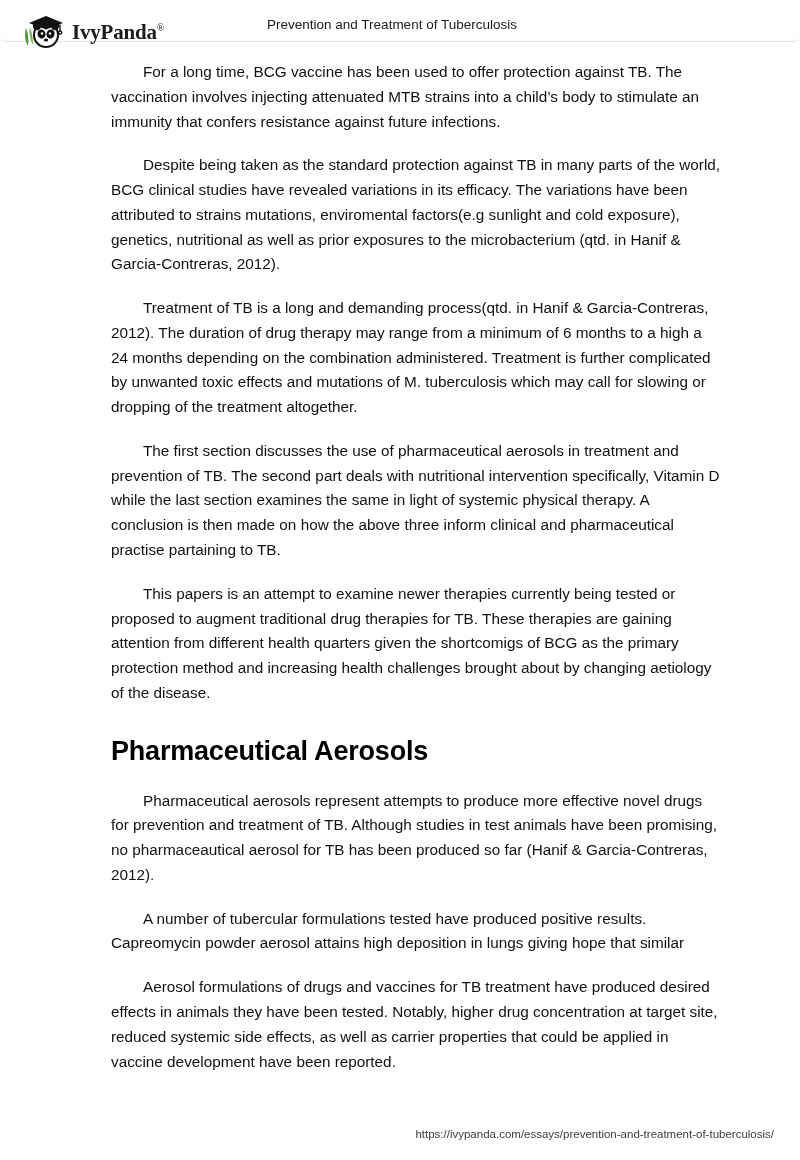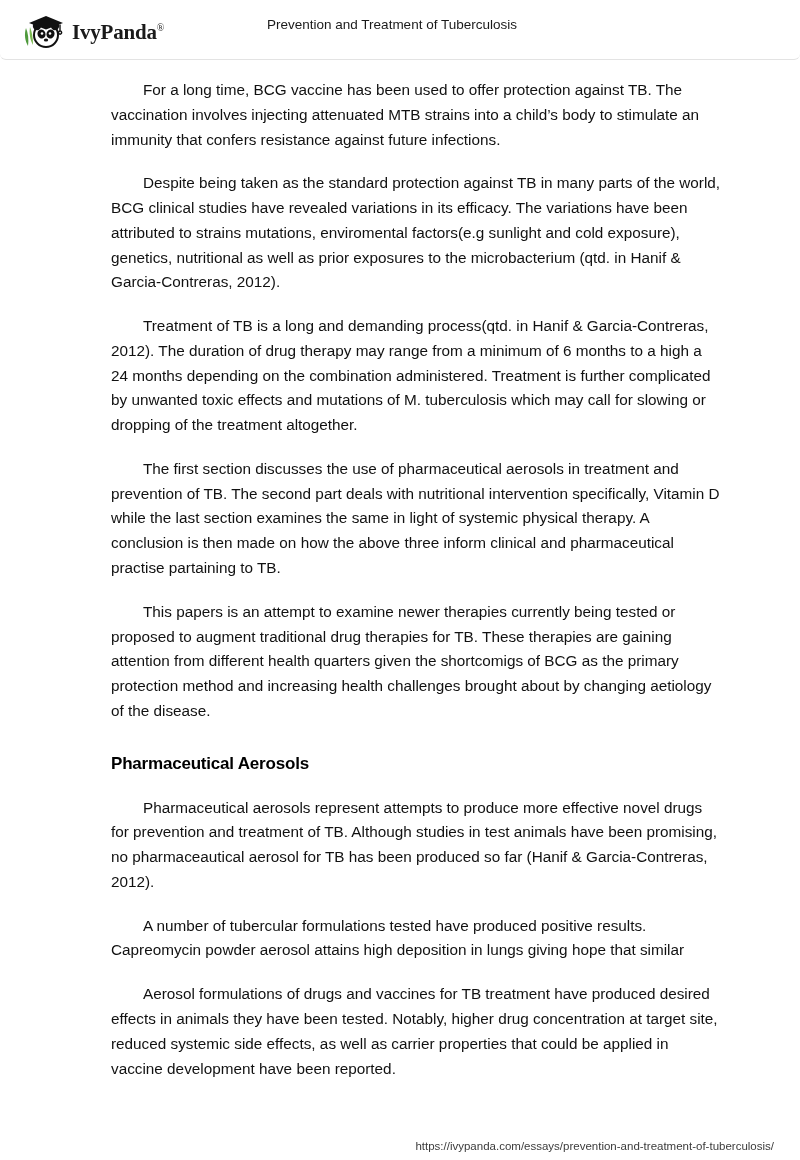--- a/index.html
+++ b/index.html
@@ -18,21 +18,21 @@
   .page {
     width: 800px;
     height: 1160px;
     position: relative;
     box-sizing: border-box;
   }
 
   
   .header {
     position: relative;
-    height: 60px;
+    height: 42px;
     border-bottom: 1px solid #e3e3e3;
     box-sizing: border-box;
     border-radius: 6px;
   }
   .brand {
     position: absolute;
     left: 22px;
     top: 14px;
     display: flex;
     align-items: center;
@@ -74,33 +74,33 @@
   }
   p.para {
     font-size: 15.3px;
     line-height: 1.62;
     margin: 0 0 19px 0;
     text-indent: 32px;
     color: #111111;
     text-align: left;
   }
   h2.section-heading {
-    font-size: 17px;
+    font-size: 27px;
     font-weight: bold;
     margin: 30px 0 22px 0;
     color: #000000;
     letter-spacing: -0.2px;
   }
 
   
   .footer {
     position: absolute;
     left: 0;
     right: 0;
-    bottom: 8px;
+    bottom: 20px;
     text-align: right;
     padding-right: 26px;
     font-size: 11.5px;
     color: #3b3b3b;
     margin-top: 7px;
   }
 </style>
 </head>
 <body>
 

